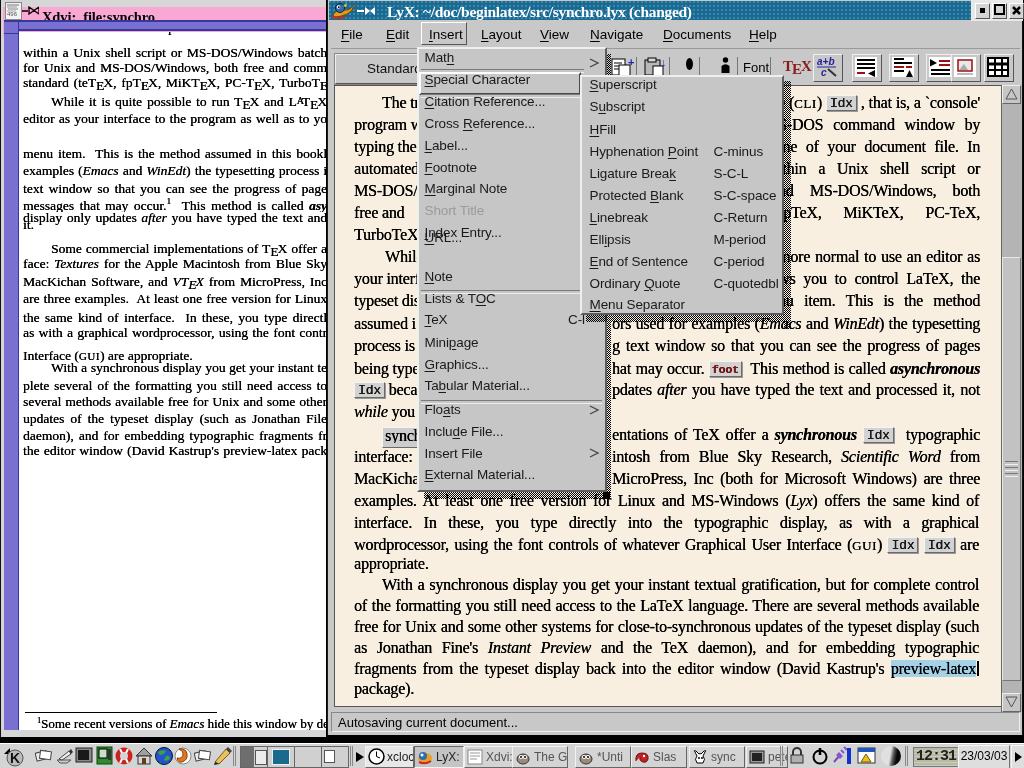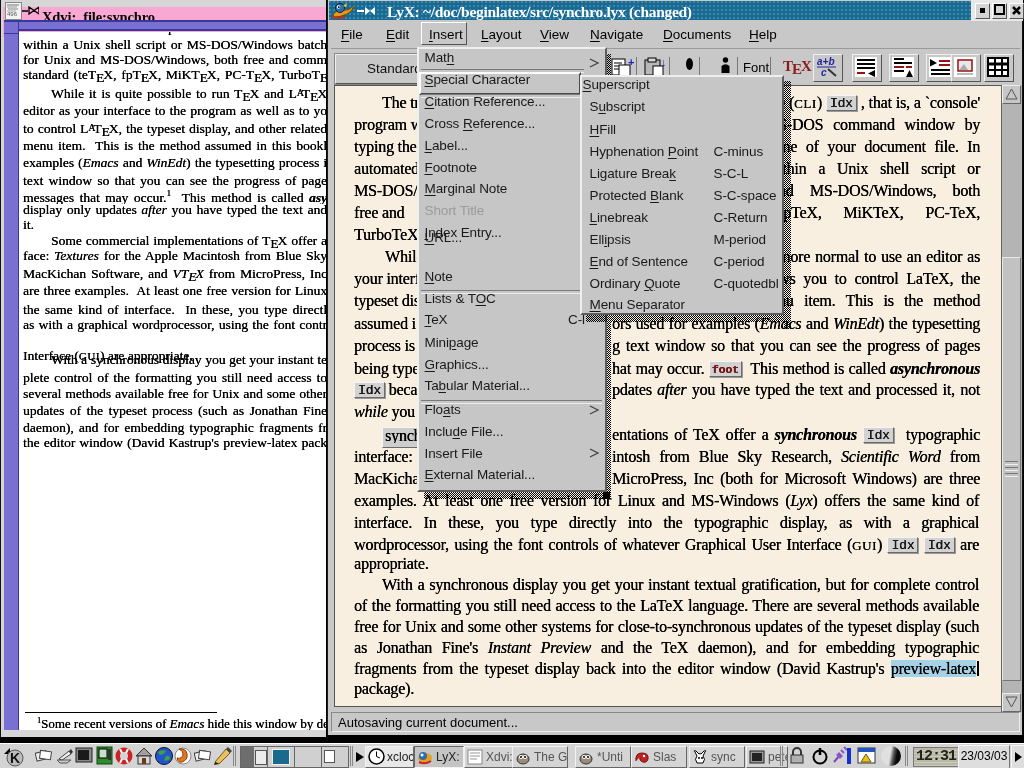--- a/index.html
+++ b/index.html
@@ -5,21 +5,21 @@
 body{width:1024px;height:768px;overflow:hidden;position:relative;background:#000;
   font-family:"Liberation Sans",sans-serif;}
 .abs{position:absolute;}
 
 #xdvi{left:0;top:0;width:326px;height:737px;background:#d6d6d6;overflow:hidden;border-left:1.5px solid #111;box-sizing:border-box;}
 #xdvi-title{left:2px;top:7px;width:324px;height:30px;background:#f9a8d4;}
 #xdvi-title .txt{position:absolute;left:39px;top:2px;font:bold 14.5px "Liberation Serif",serif;color:#000;letter-spacing:-0.1px;}
 #xdvi-icon{left:4px;top:2px;width:15px;height:16px;background:#fff;border:1px solid #888;overflow:hidden;}
 #xdvi-page{left:18px;top:32px;width:308px;height:698px;background:#fff;overflow:hidden;}
 .xl{position:absolute;left:4px;width:304px;font:13.5px "Liberation Serif",serif;color:#000;line-height:1;white-space:nowrap;text-shadow:0.25px 0 0 #000;}
-.xj{white-space:normal;text-align:justify;text-align-last:justify;height:15px;overflow:hidden;}
+.xj{white-space:normal;text-align:justify;text-align-last:justify;height:15px;overflow:hidden;margin-top:8px;}
 .low{display:inline-block;transform:translateY(3px);letter-spacing:-1px;}
 .sup{display:inline-block;transform:translateY(-2px);font-size:72%;letter-spacing:-1px;margin-right:-1px;}
 .sc{font-size:82%;letter-spacing:.5px;}
 
 #xsbv{left:3px;top:20px;width:15px;height:710px;background:#7a70d2;border-top:2px solid #38389c;border-right:1px solid #38389c;box-sizing:border-box;}
 #xsbv .in{position:absolute;left:0;top:11px;width:15px;height:0;border-top:1px solid #38389c;}
 #xsbh{left:18px;top:20px;width:308px;height:7px;background:#7a70d2;border-top:2px solid #38389c;border-bottom:2px solid #38389c;}
 
 #lyx{left:327px;top:0;width:696px;height:735px;background:#c8c8c8;border-left:1px solid #1a1a1a;border-right:1px solid #111;box-sizing:border-box;}
 #lyx-title{left:1px;top:1px;width:642px;height:19px;background:#186a92;
@@ -71,38 +71,37 @@
       <line x1="0" y1="5" x2="6" y2="5" stroke="#000" stroke-width="1.5"></line>
       <path d="M7 1 L12 4.5 L7 8 Z M17 1 L12 4.5 L17 8 Z" fill="none" stroke="#000" stroke-width="1.3"></path>
     </svg>
   <div class="abs" id="xdvi-page">
     <div class="xl" style="top:-11.0px">done with a Unix shell script or MS-DOS/Windows</div>
     <div class="xl xj" style="top:6.2px">within a Unix shell script or MS-DOS/Windows batch</div>
     <div class="xl xj" style="top:21.2px">for Unix and MS-DOS/Windows, both free and comm</div>
     <div class="xl xj" style="top:36.4px">standard (teT<span class="low">E</span>X, fpT<span class="low">E</span>X, MiKT<span class="low">E</span>X, PC-T<span class="low">E</span>X, TurboT<span class="low">E</span>X,</div>
     <div class="xl xj" style="top:54.6px"><span style="padding-left:28px"></span>While it is quite possible to run T<span class="low">E</span>X and L<span class="sup">A</span>T<span class="low">E</span>X this</div>
     <div class="xl xj" style="top:72.2px">editor as your interface to the program as well as to yo</div>
-    <div class="xl xj" style="top:89.5px">to control L<span class="sup">A</span>T<span class="low">E</span>X, the typeset display, and other related</div>
     <div class="xl xj" style="top:107.1px">menu item.&nbsp; This is the method assumed in this bookl</div>
     <div class="xl xj" style="top:124.4px">examples (<i>Emacs</i> and <i>WinEdt</i>) the typesetting process i</div>
     <div class="xl xj" style="top:142.0px">text window so that you can see the progress of page</div>
     <div class="xl xj" style="top:156.5px">messages that may occur.<sup style="font-size:9px">1</sup>&nbsp; This method is called <b><i>asy</i></b></div>
     <div class="xl xj" style="top:171.2px">display only updates <i>after</i> you have typed the text and</div>
     <div class="xl" style="top:186.2px">it.</div>
     <div class="xl xj" style="top:202.1px"><span style="padding-left:28px"></span>Some commercial implementations of T<span class="low">E</span>X offer a</div>
     <div class="xl xj" style="top:217.3px">face: <i>Textures</i> for the Apple Macintosh from Blue Sky</div>
     <div class="xl xj" style="top:234.8px">MacKichan Software, and <i>VT<span class="low">E</span>X</i> from MicroPress, Inc</div>
     <div class="xl xj" style="top:252.4px">are three examples.&nbsp; At least one free version for Linux</div>
     <div class="xl xj" style="top:271.3px">the same kind of interface.&nbsp; In these, you type directl</div>
     <div class="xl xj" style="top:286.2px">as with a graphical wordprocessor, using the font contr</div>
     <div class="xl" style="top:317px">Interface (<span class="sc">GUI</span>) are appropriate.</div>
     <div class="xl xj" style="top:321.3px"><span style="padding-left:28px"></span>With a synchronous display you get your instant te</div>
-    <div class="xl xj" style="top:338.9px">plete control of the formatting you still need access to</div>
+    <div class="xl xj" style="top:338.9px">plete several of the formatting you still need access to</div>
     <div class="xl xj" style="top:354.5px">several methods available free for Unix and some other</div>
-    <div class="xl xj" style="top:372.1px">updates of the typeset process (such as Jonathan Fine</div>
+    <div class="xl xj" style="top:372.1px">updates of the typeset display (such as Jonathan File</div>
     <div class="xl xj" style="top:388.7px">daemon), and for embedding typographic fragments fr</div>
     <div class="xl xj" style="top:404.3px">the editor window (David Kastrup's preview-latex pack</div>
     <div class="abs" style="left:6px;top:680px;width:192px;border-top:1px solid #000"></div>
     <div class="xl" style="top:684.5px;left:18px;width:290px;font-size:13px"><sup style="font-size:8px">1</sup>Some recent versions of <i>Emacs</i> hide this window by default but</div>
   </div>
   <div class="abs" id="xsbv">
       <div class="in"></div>
     </div>
   <div class="abs" id="xsbh"></div>
 </div>
@@ -310,21 +309,21 @@
   <div class="mitem" style="left:5.5px;top:374.7px">Inclu<u>d</u>e File...</div>
   <div class="mitem" style="left:5.5px;top:396.6px">Insert File</div>
   <svg class="abs" style="left:170px;top:399.3px" width="11" height="10">
       <path d="M1 1 L9 5 L1 9" fill="none" stroke="#444" stroke-width="1.3"></path>
     </svg>
   <div class="mitem" style="left:5.5px;top:418.3px"><u>E</u>xternal Material...</div>
 </div>
 <div class="abs shadow" style="left:783.5px;top:81px;width:7px;height:248px"></div>
 <div class="abs shadow" style="left:586px;top:315px;width:204.5px;height:7px"></div>
 <div class="abs menu" id="menu2" style="left:579.5px;top:74.5px;width:200px;height:236px">
-  <div class="mitem" style="left:1px;top:0.9px"><u>S</u>uperscript</div>
+  <div class="mitem" style="left:8px;top:0.9px"><u>S</u>uperscript</div>
   <div class="mitem" style="left:8px;top:22.9px">S<u>u</u>bscript</div>
   <div class="mitem" style="left:8px;top:45px"><u>H</u>Fill</div>
   <div class="mitem" style="left:8px;top:67px">Hyphenation <u>P</u>oint</div>
     <div class="mitem" style="left:132px;top:67px">C-minus</div>
   <div class="mitem" style="left:8px;top:89px">Ligature Brea<u>k</u></div>
     <div class="mitem" style="left:132px;top:89px">S-C-L</div>
   <div class="mitem" style="left:8px;top:111px">Protected <u>B</u>lank</div>
     <div class="mitem" style="left:132px;top:111px">S-C-space</div>
   <div class="mitem" style="left:8px;top:133px"><u>L</u>inebreak</div>
     <div class="mitem" style="left:132px;top:133px">C-Return</div>

